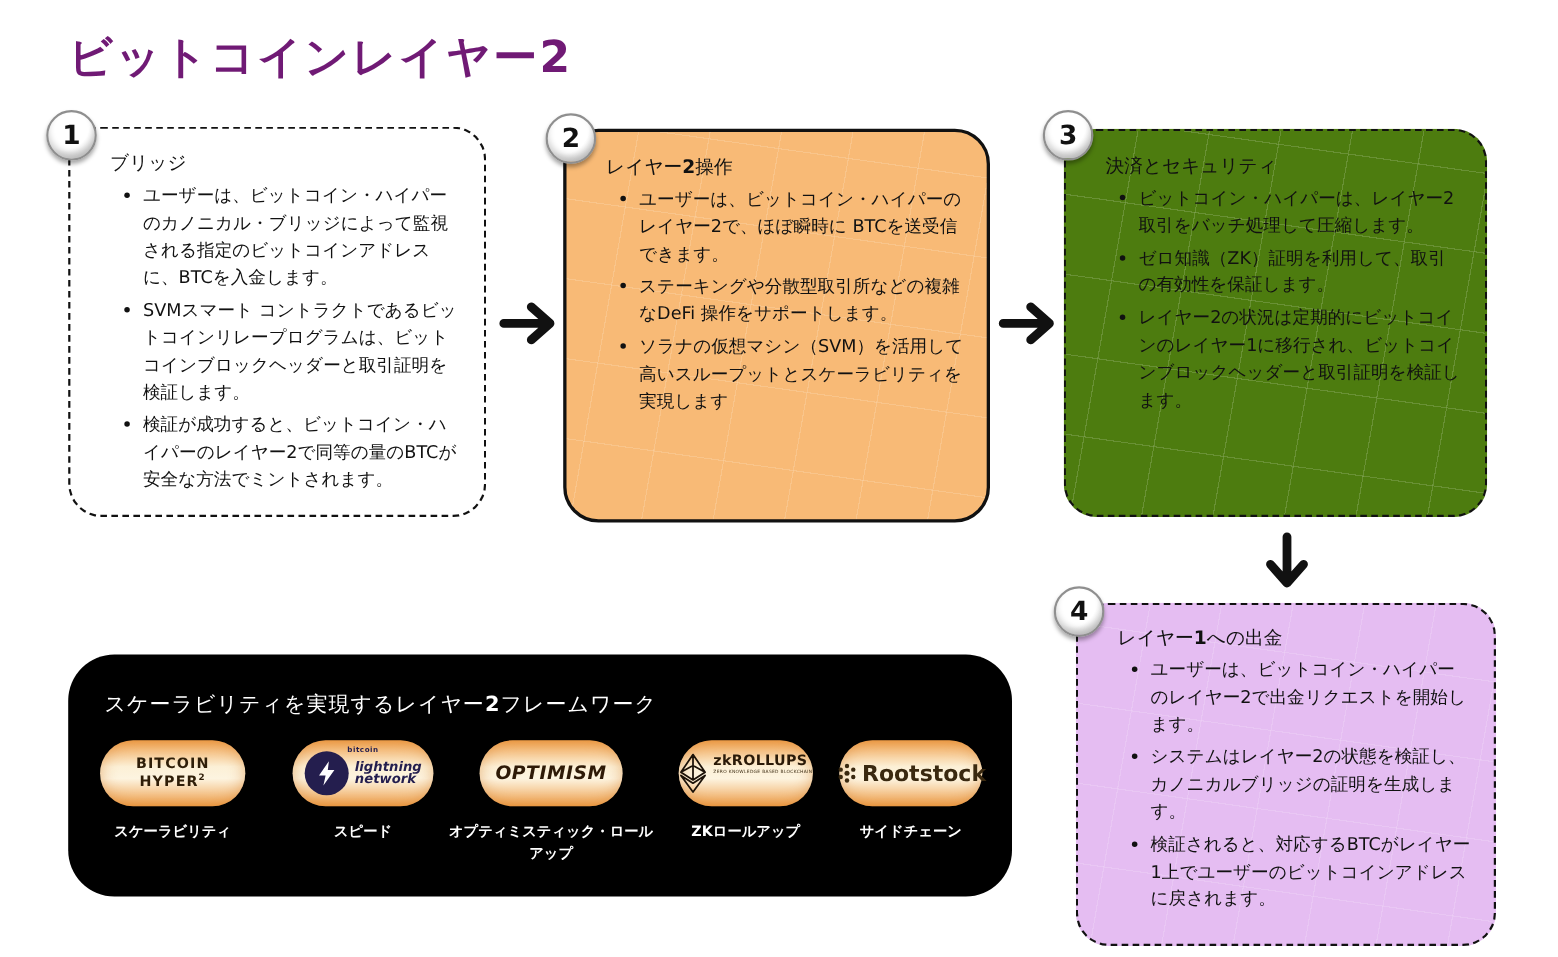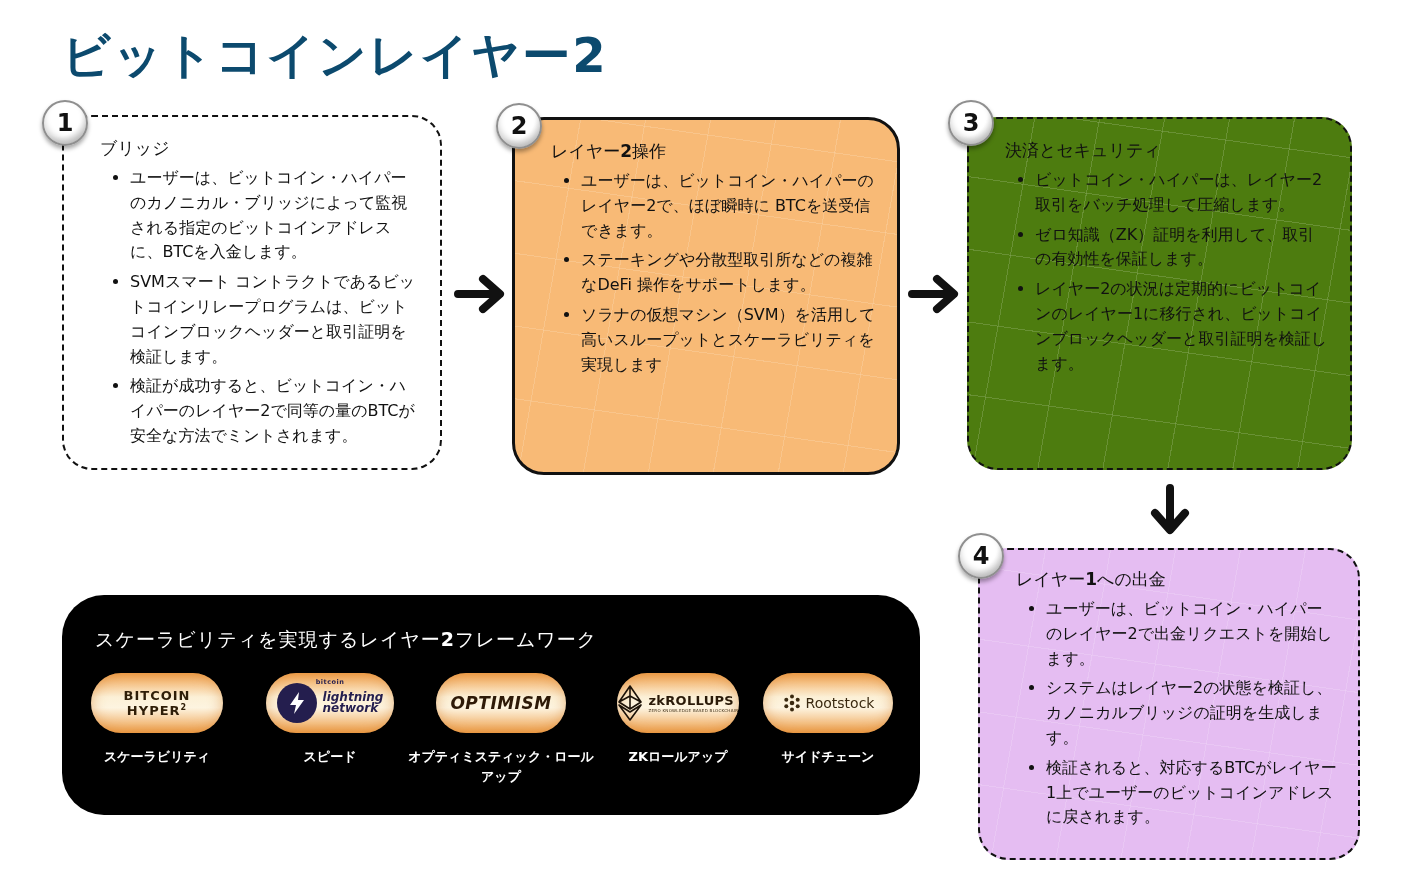--- a/index.html
+++ b/index.html
@@ -2,21 +2,21 @@
 <html><head>
 <meta charset="utf-8">
 <style>
   html,body{margin:0;padding:0;background:#fff;}
   .page{
     position:relative;width:1416px;height:870px;background:#ffffff;overflow:hidden;
     font-family:"DejaVu Sans","Liberation Sans",sans-serif;color:#111;
   }
   .title{
     position:absolute;left:62px;top:24px;margin:0;
-    font-size:48px;font-weight:700;letter-spacing:2px;color:#0c4a6e;
+    font-size:40px;font-weight:700;letter-spacing:2px;color:#701a75;
   }
   .title .blocky{font-weight:900;letter-spacing:0;}
   .badge{
     position:absolute;width:46px;height:46px;border-radius:50%;
     background:radial-gradient(circle at 35% 28%, #ffffff 55%, #e2e2e2 80%, #c9c9c9);
     border:2px solid #8f8f8f;
     box-shadow:0 3px 4px rgba(0,0,0,.35), inset 0 -5px 6px rgba(0,0,0,.18);
     display:flex;align-items:center;justify-content:center;
     font-size:24px;font-weight:900;color:#111;z-index:5;box-sizing:border-box;
   }
@@ -60,26 +60,26 @@
   .ln-circle{
     width:40px;height:40px;border-radius:50%;background:#241e4e;flex:0 0 auto;
     display:flex;align-items:center;justify-content:center;margin-right:6px;
   }
   .ln-text{color:#241e4e;font-style:italic;font-weight:700;font-size:12px;line-height:.95;text-align:left;}
   .ln-top{
     position:absolute;top:5px;left:0;right:0;text-align:center;
     font-size:6.5px;font-weight:800;color:#241e4e;letter-spacing:.5px;
   }
   .op-text{font-size:17px;font-weight:900;font-style:italic;letter-spacing:.5px;color:#2e1a07;}
-  .zk-wrap{display:flex;align-items:center;}
+  .zk-wrap{display:flex;align-items:flex-start;}
   .zk-texts{text-align:left;margin-left:5px;}
   .zk-text{font-size:13px;font-weight:800;color:#2a1a08;letter-spacing:.3px;}
   .zk-tag{font-size:4px;color:#3a2a12;letter-spacing:.3px;}
   .rs-wrap{display:flex;align-items:center;}
-  .rs-text{font-size:14px;font-weight:400;color:#3a2910;margin-left:4px;}
+  .rs-text{font-size:20px;font-weight:700;color:#3a2910;margin-left:4px;}
 </style>
 </head>
 <body>
 
 <div class="page">
 
   <h1 class="title"><span>ビットコインレイヤー</span><span class="blocky">2</span></h1>
 
   <div class="badge" style="left:42px;top:100px;">1</div>
   <div class="stepbox dashed" style="left:62px;top:115px;width:380px;height:355px;background:#ffffff;">

